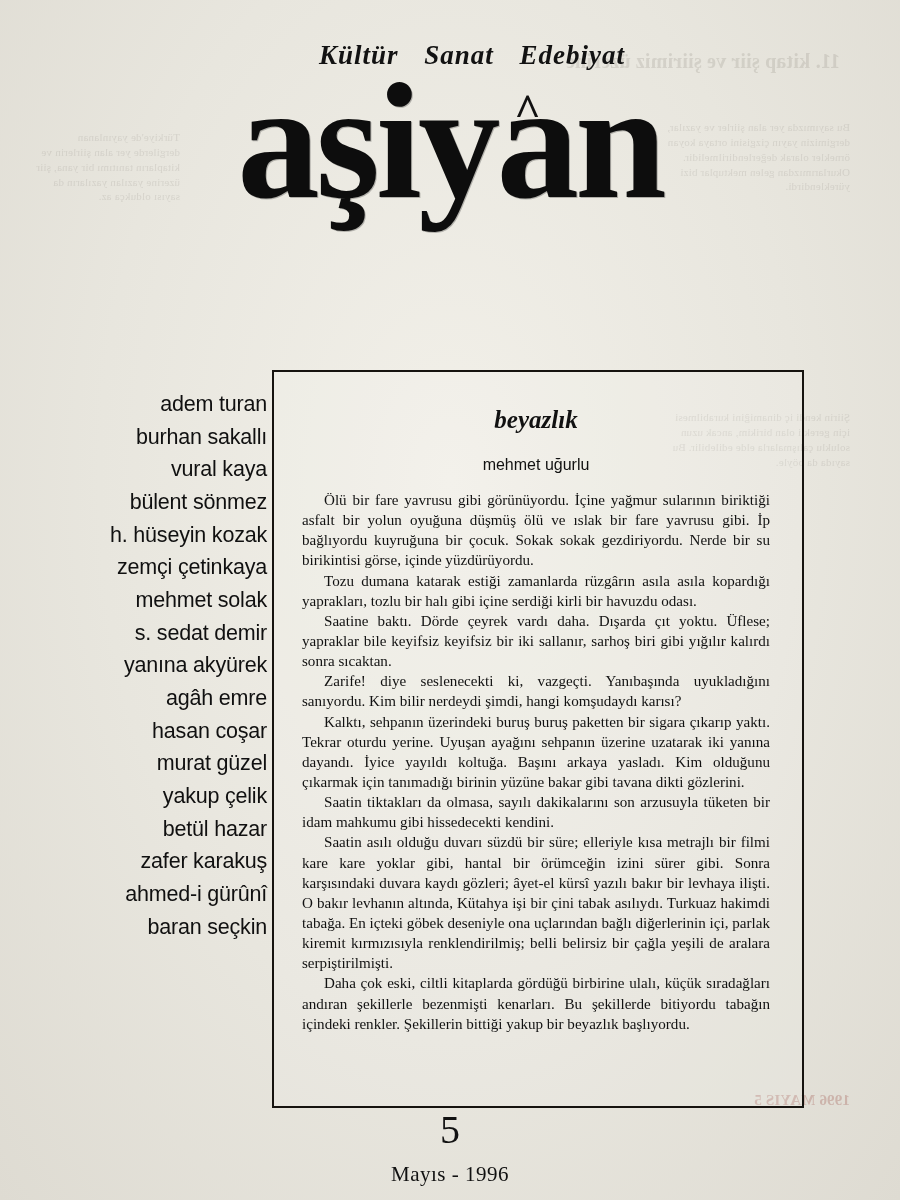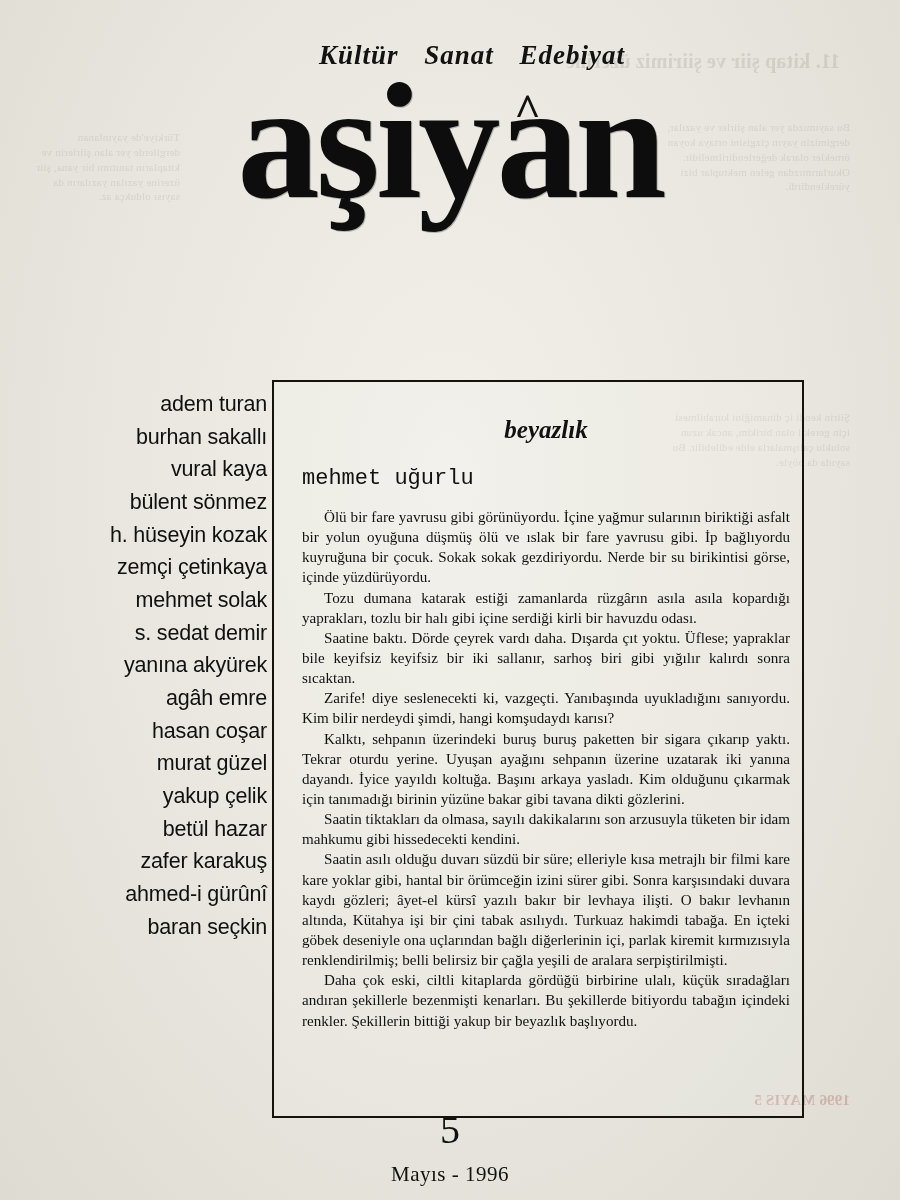--- a/index.html
+++ b/index.html
@@ -96,42 +96,42 @@
     font-size: 21.5px;
     line-height: 1.52;
     color: #101010;
     white-space: nowrap;
     letter-spacing: -0.2px;
   }
 
   
   .article {
     position: absolute;
-    top: 380px;
+    top: 370px;
     left: 272px;
     width: 532px;
     height: 738px;
     border: 2px solid #16130f;
     background: rgba(255,255,255,0.10);
     box-sizing: border-box;
-    padding: 26px 12px 10px 28px;
+    padding: 26px 32px 10px 28px;
   }
   .article-title {
     text-align: center;
     font-family: "Liberation Serif", serif;
     font-style: italic;
     font-weight: bold;
     font-size: 25px;
     color: #111;
     margin: 8px 0 0 0;
   }
   .article-author {
-    text-align: left;
-    font-family: Liberation Mono, monospace;
-    font-size: 22px;
+    text-align: center;
+    font-family: Liberation Sans, sans-serif;
+    font-size: 16px;
     color: #111;
     margin: 22px 0 16px 0;
   }
   .article-body p {
     font-family: "Liberation Serif", serif;
     font-size: 15.1px;
     line-height: 1.335;
     text-align: justify;
     color: #111;
     margin: 0;

